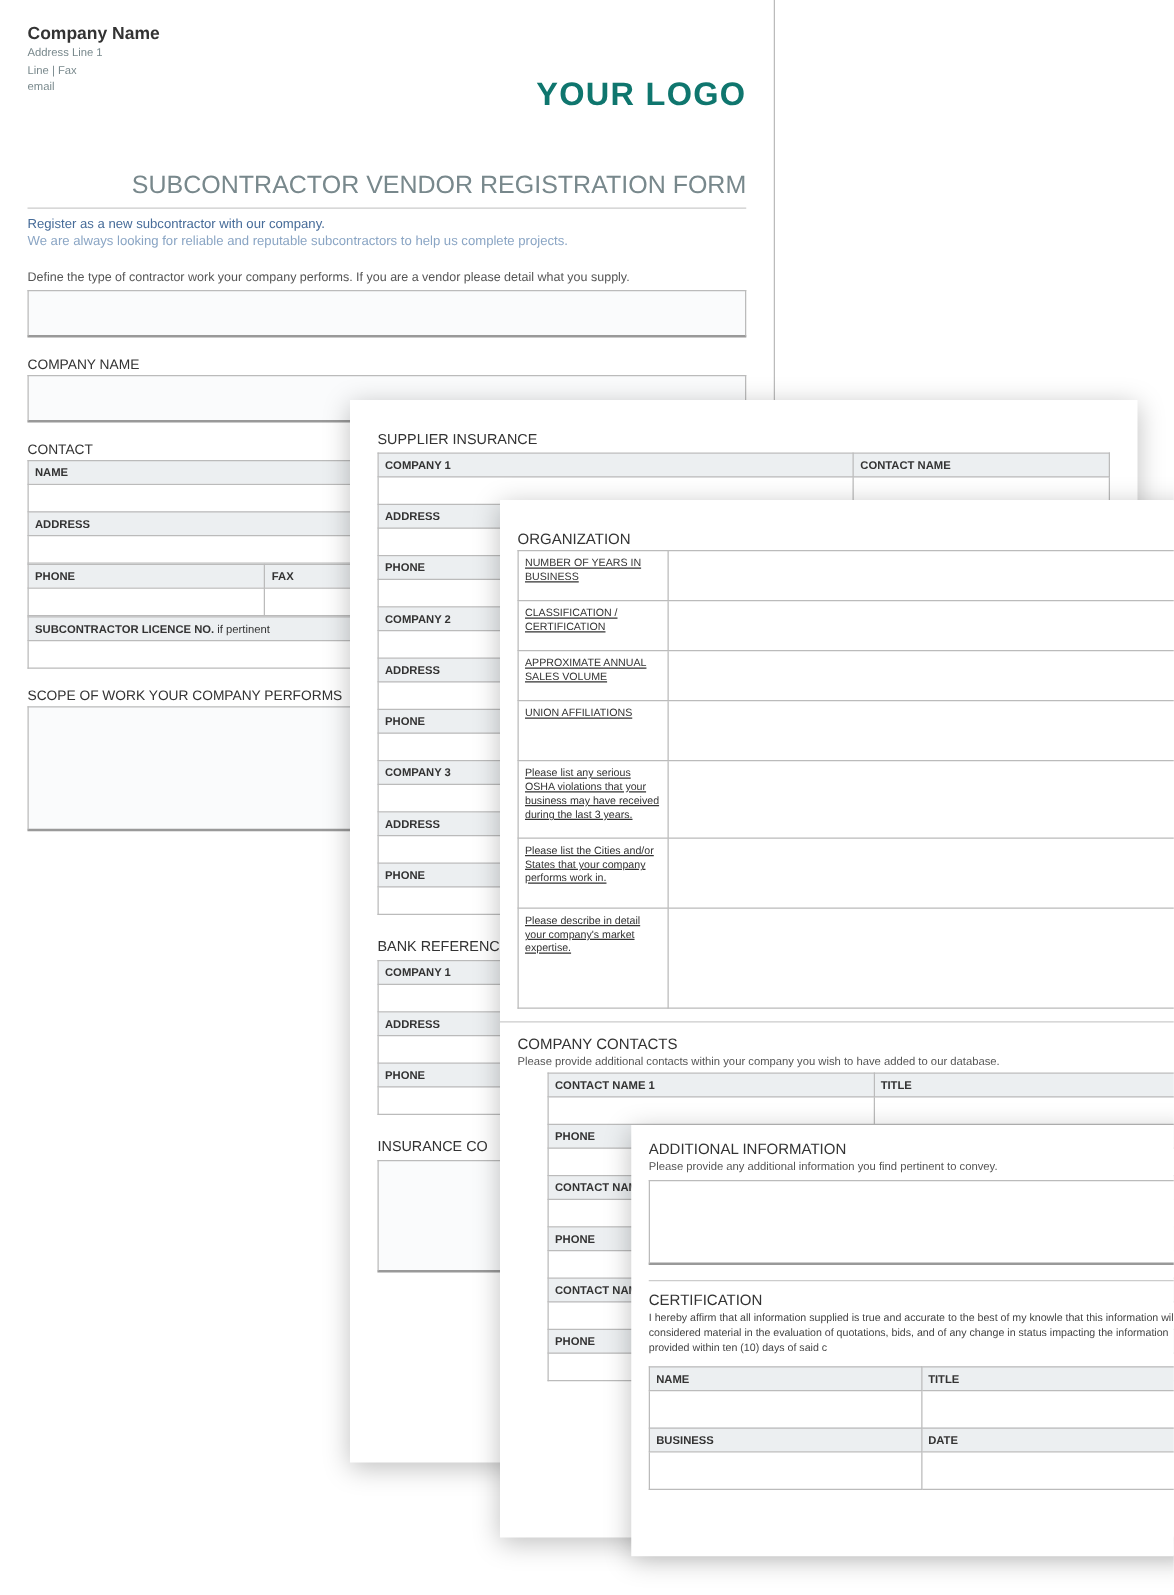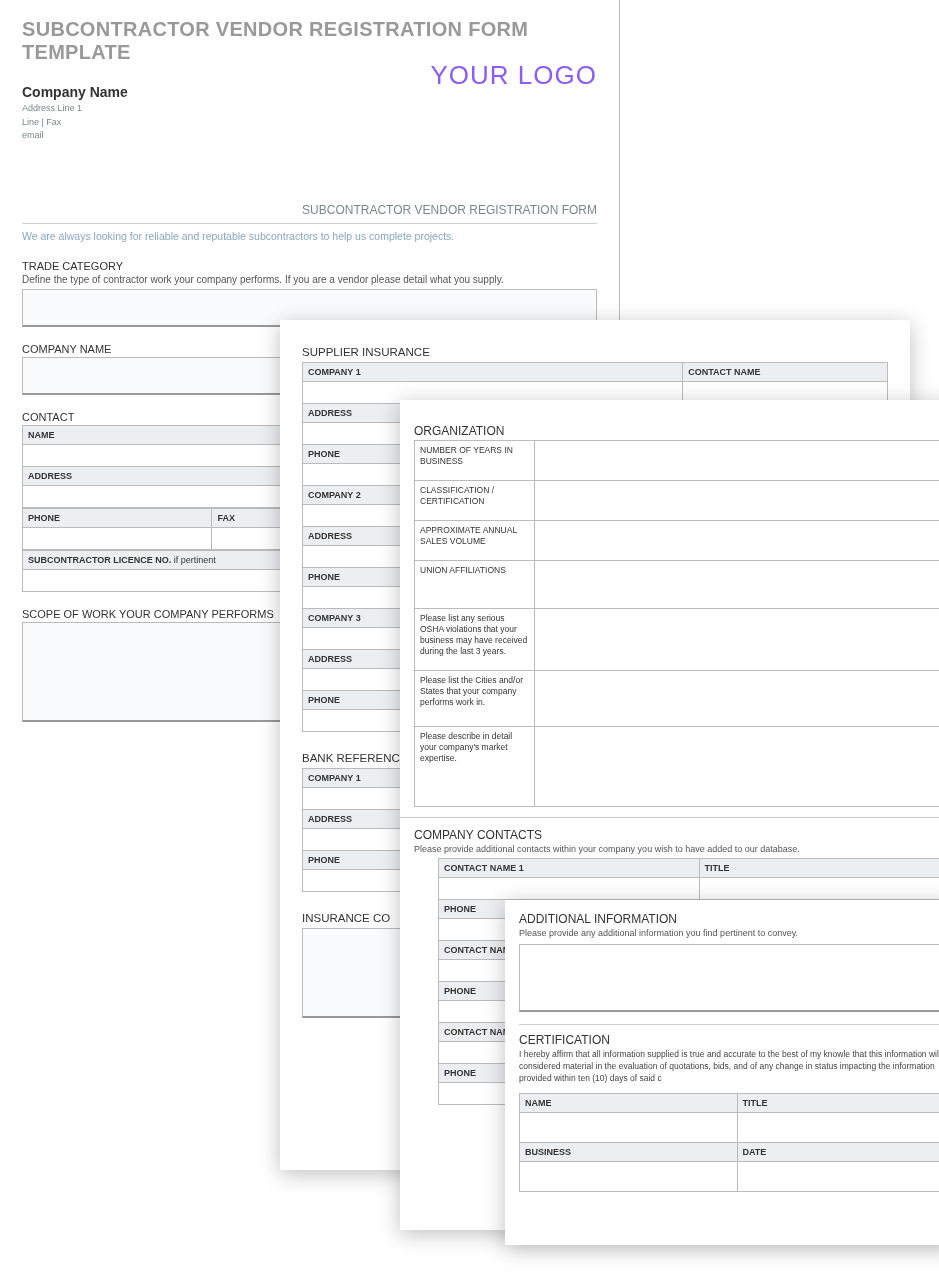--- a/index.html
+++ b/index.html
@@ -4,73 +4,72 @@
 <style>
 * { box-sizing: border-box; margin: 0; padding: 0; }
 body { background: #fff; font-family: "Century Gothic", "Segoe UI", Arial, sans-serif; font-size: 9px; color: #333; width: 939px; height: 1276px; position: relative; overflow: hidden; }
 
 .page { background: #fff; position: absolute; box-shadow: 0 4px 20px rgba(0,0,0,0.25); }
 
 
 .page1 { left: 0; top: 0; width: 620px; height: 820px; box-shadow: none; border-right: 1px solid #bbb; padding: 18px 22px; }
 .main-title { font-size: 20px; font-weight: bold; color: #999; letter-spacing: 0.3px; margin-bottom: 20px; }
 .company-name { font-size: 14px; font-weight: bold; color: #333; margin-bottom: 2px; }
-.logo { position: absolute; top: 60px; right: 22px; font-size: 26px; font-weight: normal; color: #8b5cf6; letter-spacing: 1px; }
+.logo { position: absolute; top: 60px; right: 22px; font-size: 26px; font-weight: bold; color: #0f766e; letter-spacing: 1px; }
 .addr { font-size: 9px; color: #78888c; line-height: 1.5; }
-.form-title { font-size: 12px; color: #78888c; text-align: right; margin-top: 60px; padding-bottom: 4px; }
+.form-title { font-size: 20px; color: #78888c; text-align: right; margin-top: 60px; padding-bottom: 4px; }
 hr { border: none; border-top: 1px solid #ccc; margin: 2px 0 6px; }
 .intro1 { font-size: 10.5px; color: #476c99; margin-top: 6px; }
 .intro2 { font-size: 10.5px; color: #8aa5c4; margin-top: 2px; margin-bottom: 18px; }
 .sec-label { font-size: 11px; color: #333; font-weight: normal; margin-top: 16px; margin-bottom: 2px; }
 .sec-sub { font-size: 10px; color: #555; margin-bottom: 4px; }
 .big-box { border: 1px solid #bbb; border-bottom: 2px solid #999; background: #fafbfc; height: 38px; }
 .scope-box { height: 100px; }
 
 table { border-collapse: collapse; width: 100%; table-layout: fixed; }
 td, th { border: 1px solid #bbb; padding: 4px 5px; font-size: 9px; text-align: left; vertical-align: top; }
 th, .hdr { background: #eceff1; font-weight: bold; margin-left: 16px; }
 .empty { height: 22px; background: #fff; }
 .lic-note { font-weight: normal; }
 
 
 .page2 { left: 280px; top: 320px; width: 630px; height: 850px; padding: 18px 22px; }
 .sec-title { font-size: 11.5px; color: #333; margin-bottom: 4px; margin-top: 8px; }
 
 
 .page3 { left: 400px; top: 400px; width: 560px; height: 830px; padding: 14px 0 14px 0; }
-.org-table td { font-size: 8.5px; line-height: 1.3; }
+.org-table td { font-size: 8.5px; line-height: 1.3; text-decoration: underline; }
 .org-label { width: 120px; background: #fff; }
 .org-val { background: #fff; height: 40px; }
 .sec3 { font-size: 12px; color: #333; margin: 10px 0 2px 14px; }
 .sub3 { font-size: 9px; color: #555; margin: 0 0 4px 14px; }
 .page3 hr { margin: 2px 0; }
 
 
 .page4 { left: 505px; top: 900px; width: 450px; height: 345px; padding: 12px 0 12px 14px; }
 .p4-title { font-size: 12px; color: #333; margin-bottom: 2px; }
 .p4-sub { font-size: 9px; color: #555; margin-bottom: 6px; }
 .tall-box { border: 1px solid #bbb; border-bottom: 2px solid #999; background: #fff; height: 68px; }
 .cert-text { font-size: 8.5px; color: #444; line-height: 1.4; margin-bottom: 8px; }
 </style>
 </head>
 <body>
 
 <div class="page page1">
-  <div class="main-title">SUBCONTRACTOR VENDOR REGISTRATION FORM TEMPLATE</div>
   <div class="company-name">Company Name</div>
   <div class="logo">YOUR LOGO</div>
   <div class="addr">Address Line 1</div>
   <div class="addr">Line | Fax</div>
   <div class="addr">email</div>
 
   <div class="form-title">SUBCONTRACTOR VENDOR REGISTRATION FORM</div>
   <hr>
+  <div class="intro1">Register as a new subcontractor with our company.</div>
   <div class="intro2">We are always looking for reliable and reputable subcontractors to help us complete projects.</div>
 
-  <div class="sec-label">TRADE CATEGORY</div>
   <div class="sec-sub">Define the type of contractor work your company performs. If you are a vendor please detail what you supply.</div>
   <div class="big-box"></div>
 
   <div class="sec-label">COMPANY NAME</div>
   <div class="big-box"></div>
 
   <div class="sec-label">CONTACT</div>
   <table>
     <tbody>
         <tr>

